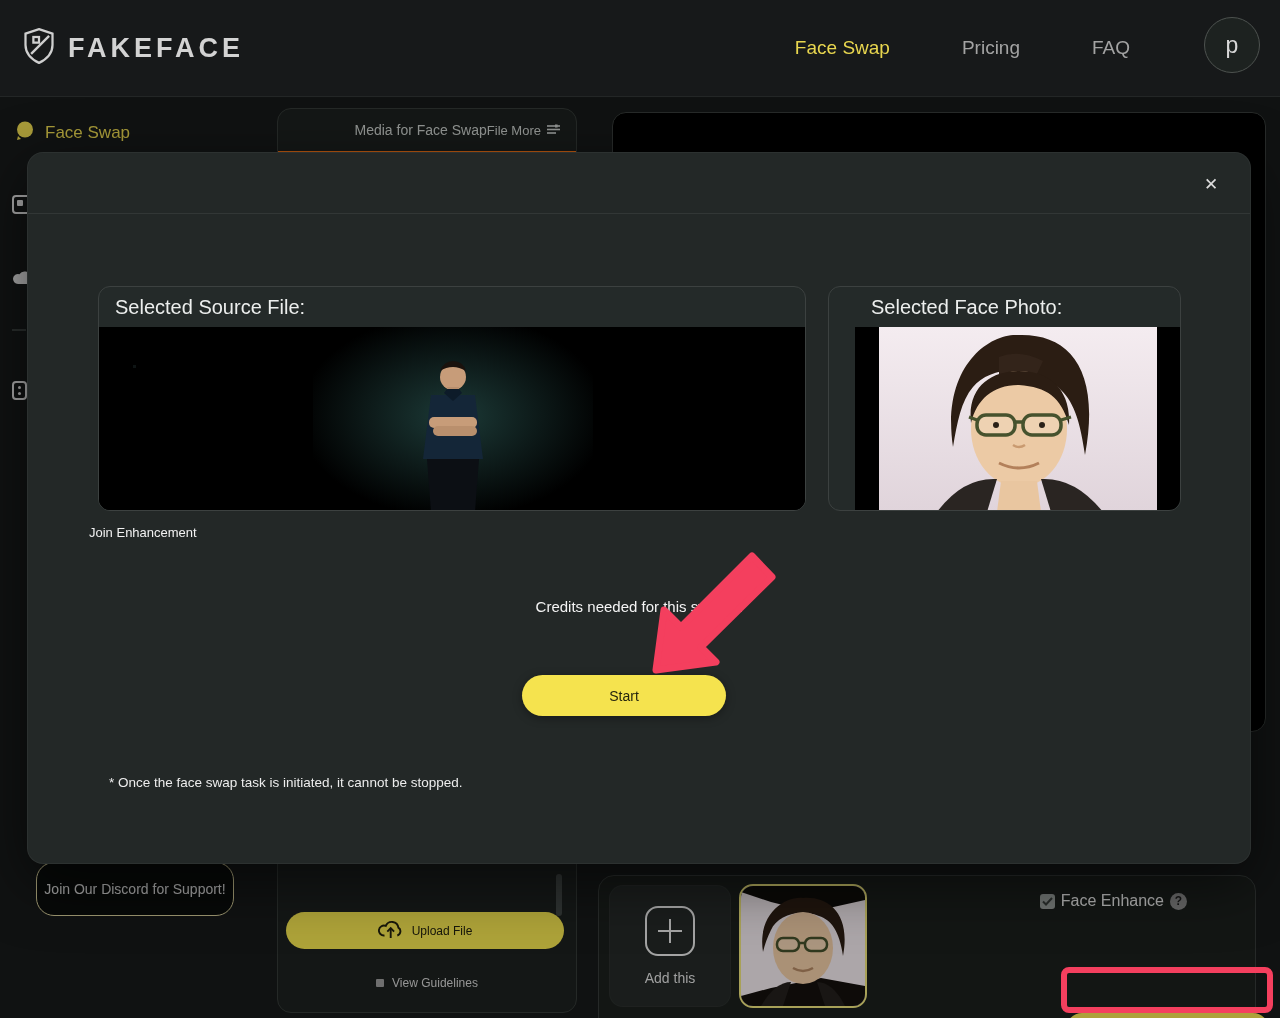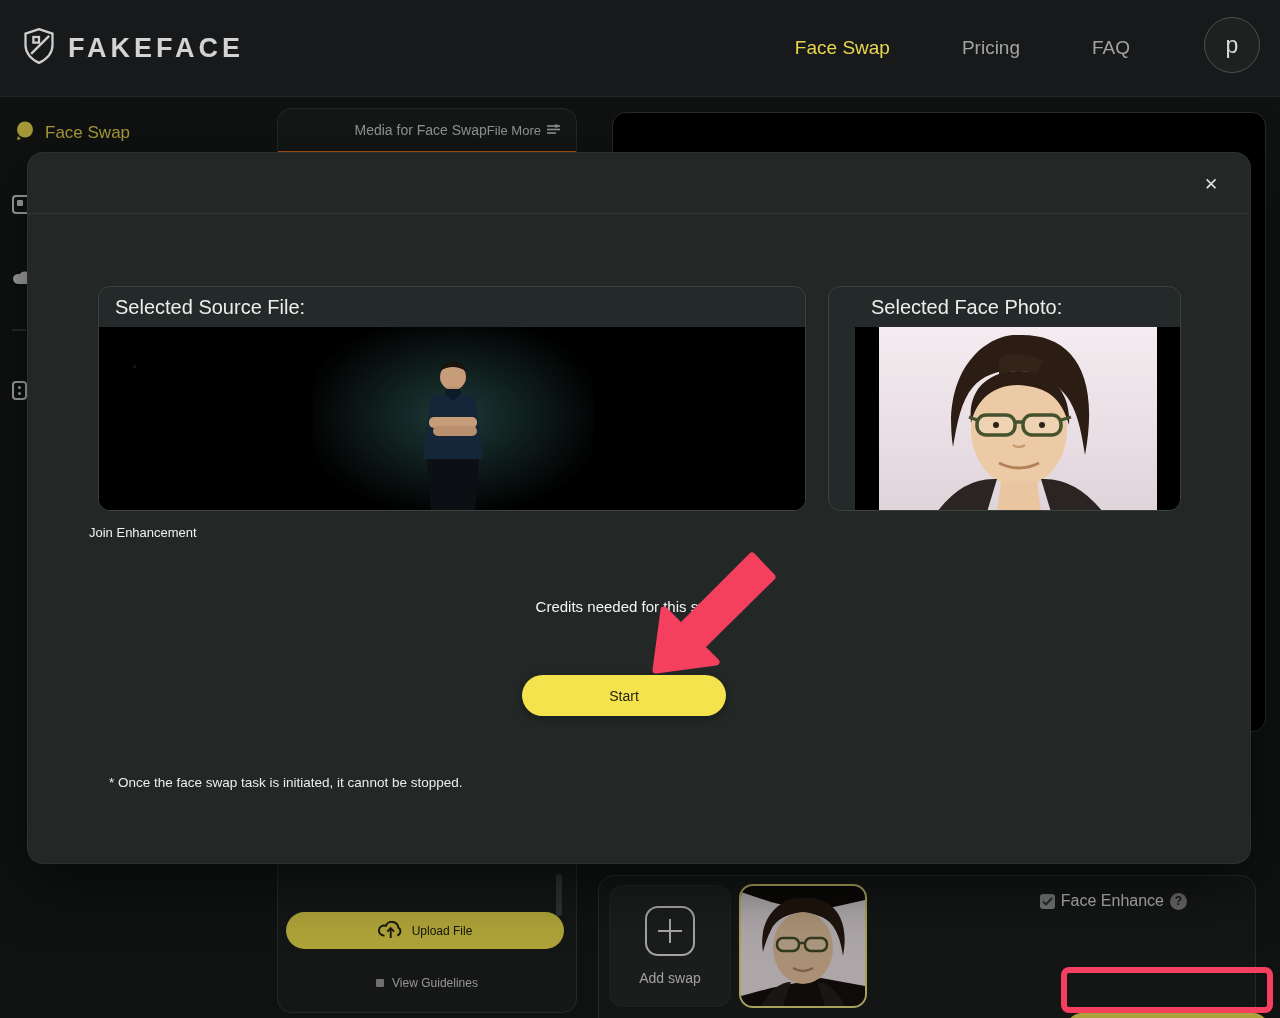--- a/index.html
+++ b/index.html
@@ -122,20 +122,21 @@
       <span class="lbl">Face Swap</span>
     </div>
     <div class="side-ico frame-ico"></div>
     <div class="side-ico cloud-ico">
       <svg width="22" height="16" viewBox="0 0 22 16">
           <path d="M6 15 a5 5 0 1 1 1.4-9.8 A6.2 6.2 0 0 1 18.6 7.4 A4.3 4.3 0 0 1 17.5 15 Z" fill="#e8e8e8"></path>
         </svg>
     </div>
     <div class="side-ico side-div"></div>
     <div class="side-ico hist-ico"></div>
+    <button class="discord-btn">Join Our Discord for Support!</button>
 
     <div class="media-card">
       <div class="media-card-header">
         <span class="media-card-title">Media for Face Swap</span>
         <span class="show-more">
           <span>File More</span>
           <span>
             <svg width="13" height="11" viewBox="0 0 13 11">
               <line x1="0" y1="2" x2="13" y2="2" stroke="#c9cecb" stroke-width="1.6"></line>
               <line x1="0" y1="5.5" x2="13" y2="5.5" stroke="#c9cecb" stroke-width="1.6"></line>
@@ -160,21 +161,21 @@
         <span class="guidelines-sq"></span>
         <span>View Guidelines</span>
       </div>
     </div>
 
     <div class="preview-panel"></div>
 
     <div class="faces-panel">
       <div class="add-face-card">
         <div class="plus-box"></div>
-        <span class="add-face-label">Add swap</span>
+        <span class="add-face-label">Add this</span>
       </div>
       <div class="face-thumb">
         <svg width="124" height="120" viewBox="0 0 124 120">
           <rect width="124" height="120" fill="#efe6ea"></rect>
           <path d="M0 0 H124 V14 L70 26 L30 16 L0 6 Z" fill="#0f0d0b"></path>
           <path d="M0 120 H124 V100 L80 92 L30 102 L0 110 Z" fill="#14100d"></path>
           <path d="M22 66 C16 28 44 10 62 12 C88 10 110 28 102 70 C98 44 90 34 78 30 C58 22 36 30 30 44 C26 52 24 58 22 66 Z" fill="#2a1c12"></path>
           <ellipse cx="62" cy="62" rx="30" ry="36" fill="#ecc9a4"></ellipse>
           <rect x="36" y="52" width="22" height="13" rx="6" fill="#ffffff22" stroke="#45502c" stroke-width="2.5"></rect>
           <rect x="64" y="52" width="22" height="13" rx="6" fill="#ffffff22" stroke="#45502c" stroke-width="2.5"></rect>

